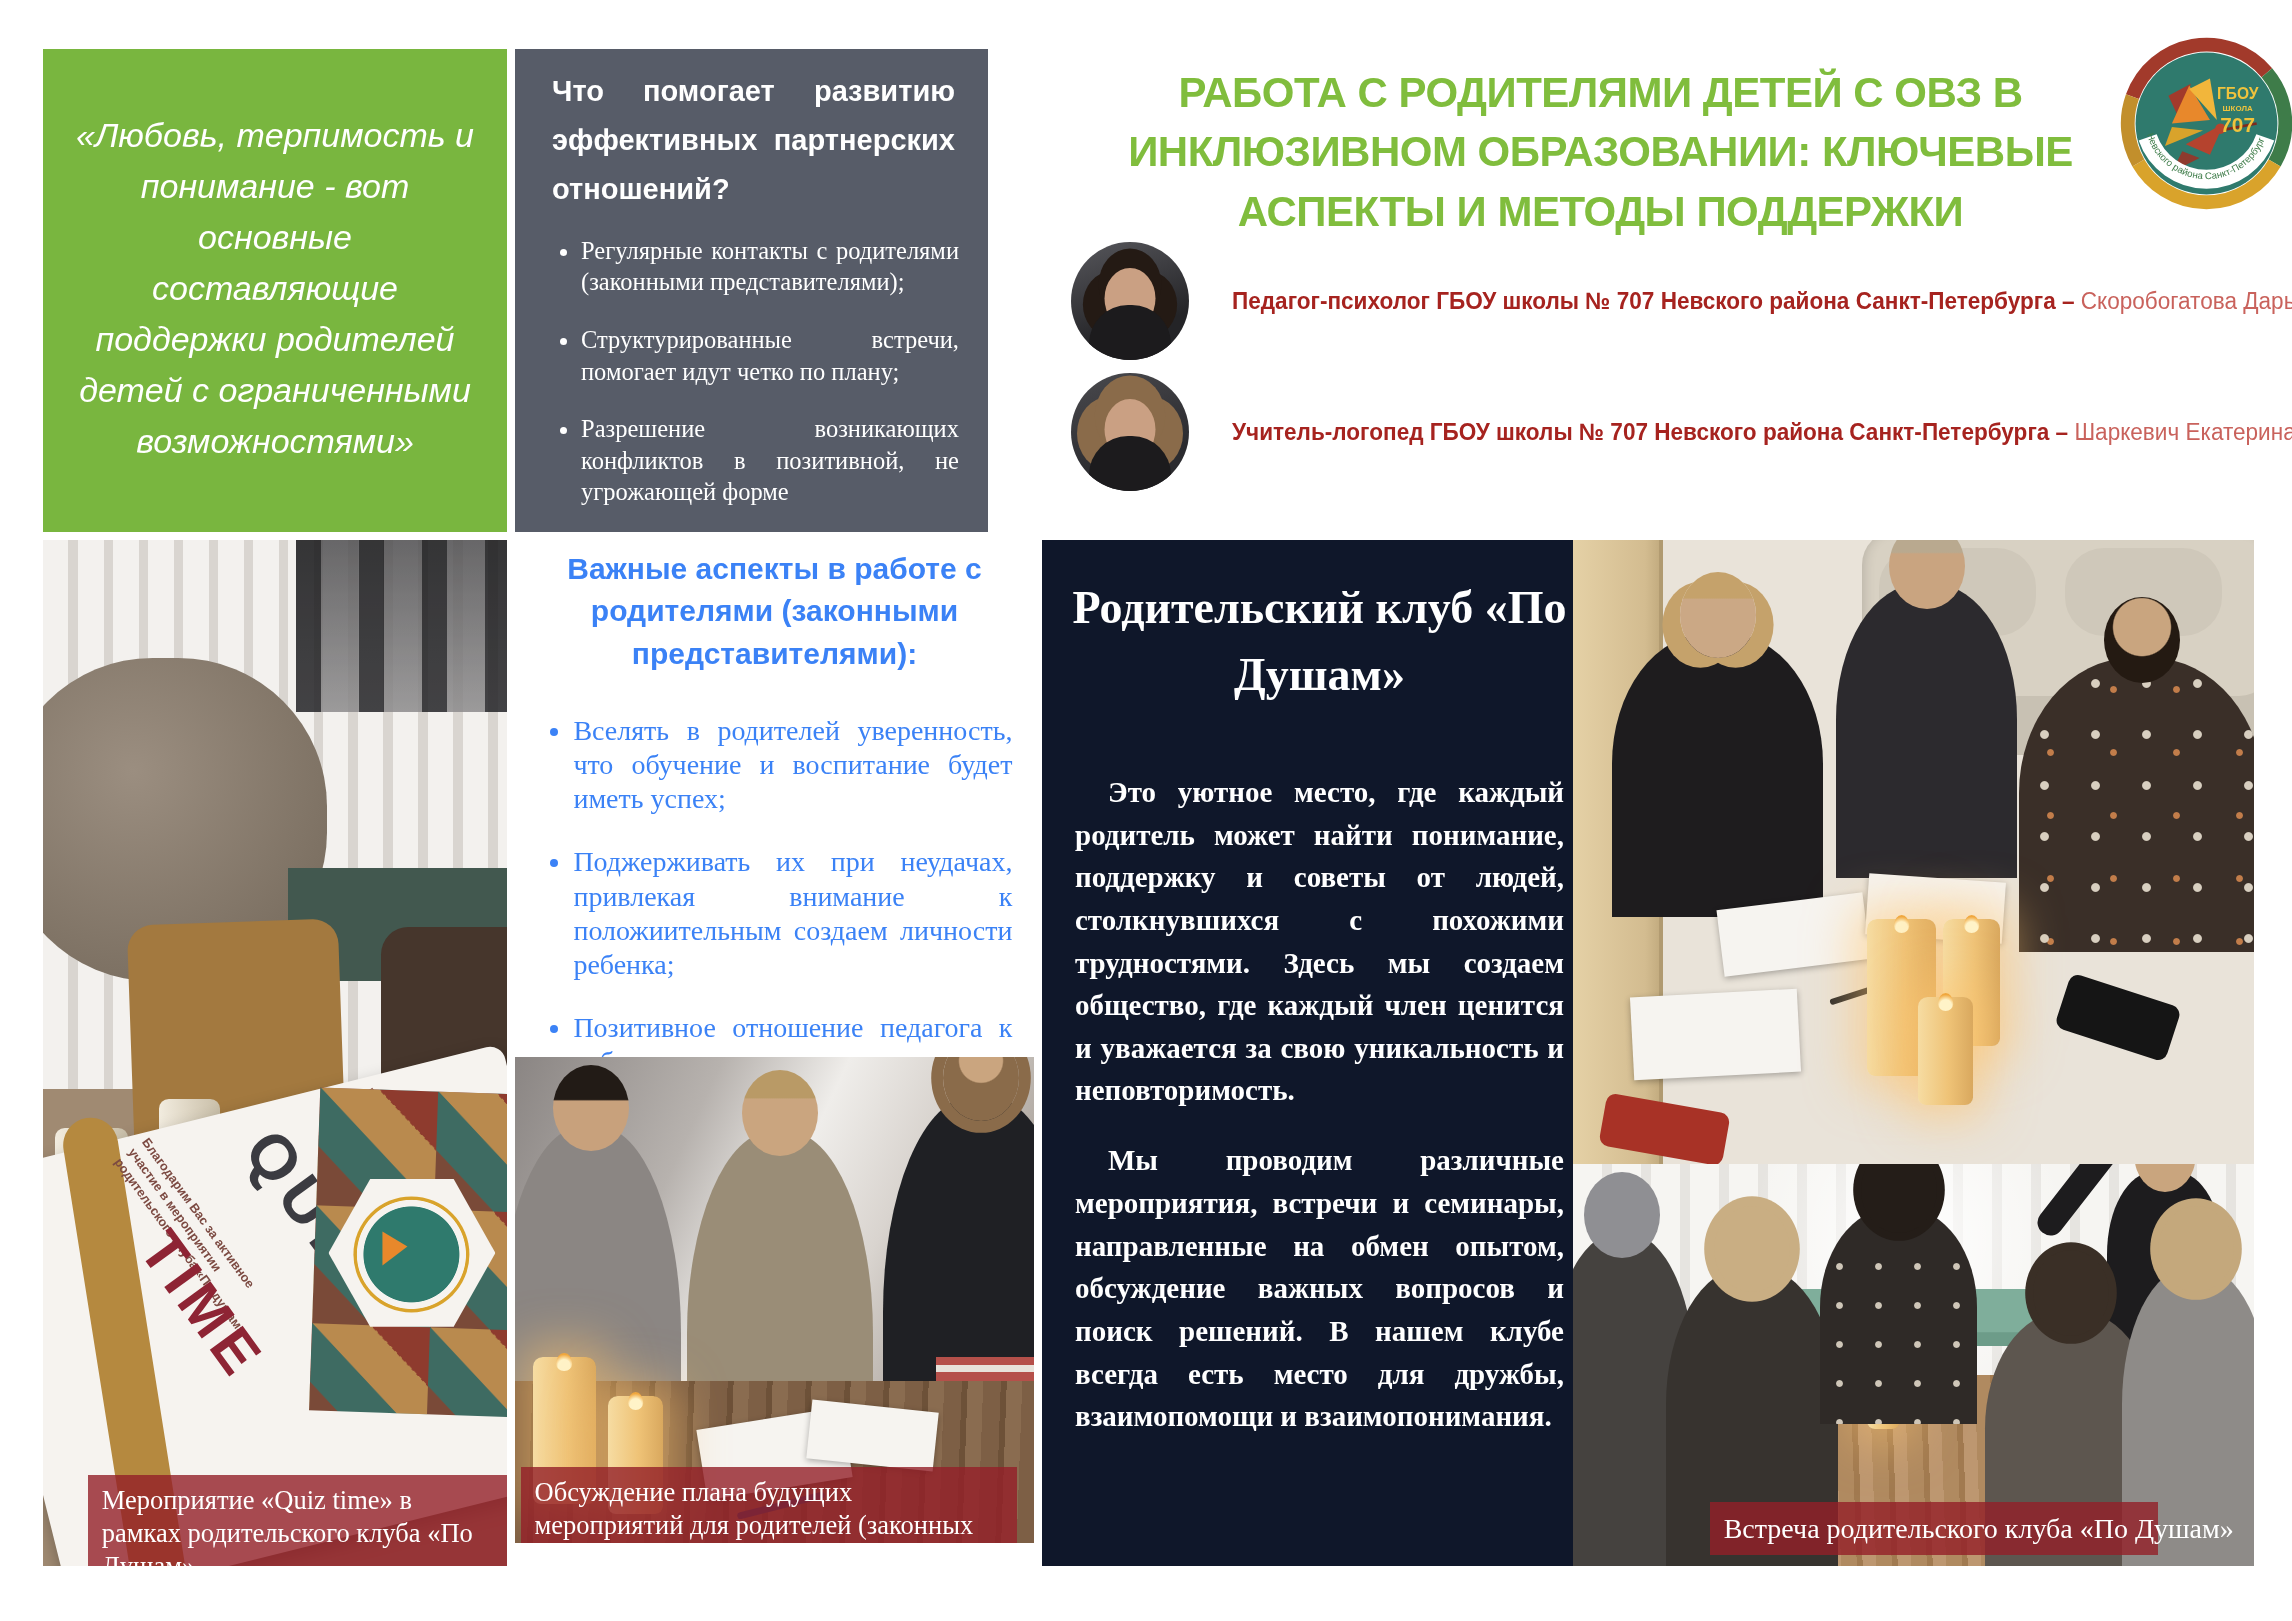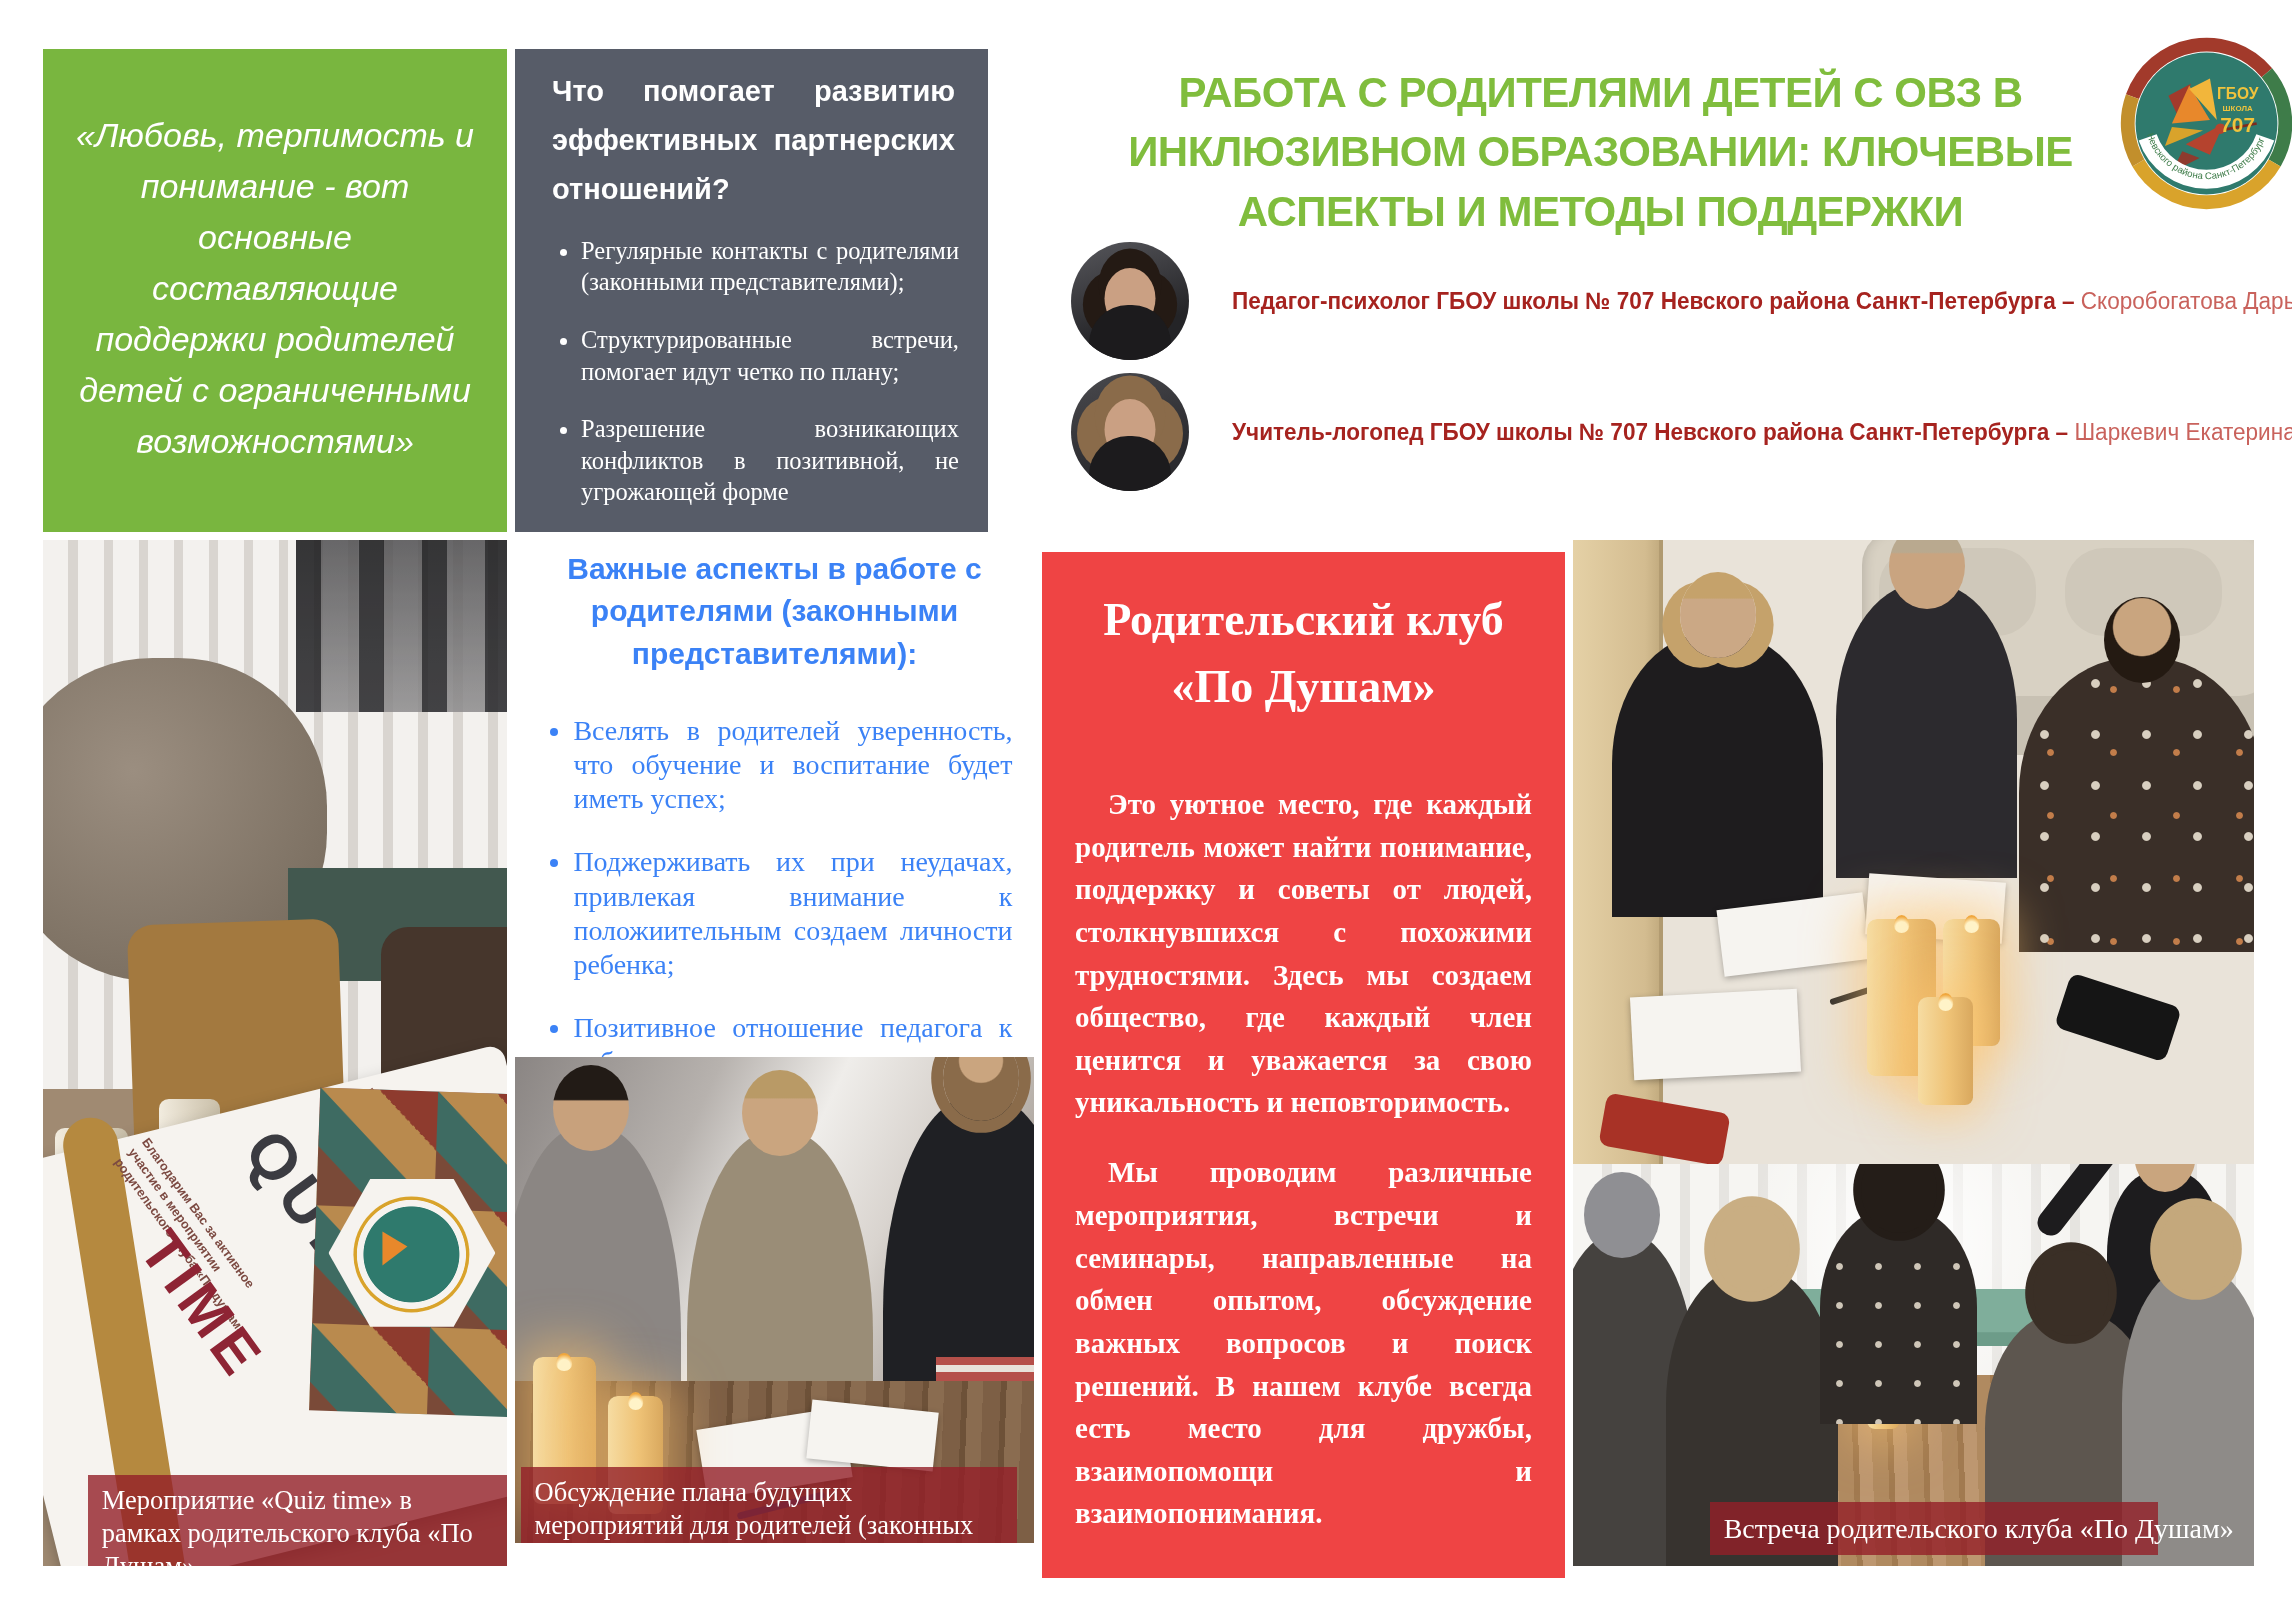--- a/index.html
+++ b/index.html
@@ -48,21 +48,21 @@
   
   .aspects-box{left:515px;top:540px;width:519px;height:514px;background:#ffffff;color:#3b82f6;}
   .aspects-title{position:absolute;left:19.6px;right:19.6px;top:7.8px;
       font-family:"Liberation Sans",sans-serif;font-weight:bold;font-size:30px;
       line-height:1.42;text-align:center;}
   .aspects-list{position:absolute;left:27.4px;right:21.6px;top:174px;margin:0;padding:0 0 0 31px;
       font-size:28px;line-height:1.22;text-align:justify;}
   .aspects-list li{margin-bottom:29px;}
 
   
-  .club-box{left:1042px;top:552px;width:523px;height:1026px;background:#ef4444;color:#fff;}
+  .club-box{left:1042px;top:540px;width:523px;height:1026px;background:#0f172a;color:#fff;padding-left:32px;}
   .club-title{position:absolute;left:19.6px;right:19.6px;top:35px;font-weight:bold;font-size:46px;
       line-height:1.45;text-align:center;}
   .club-body{position:absolute;left:33px;right:33px;top:231px;font-size:29px;line-height:1.47;
       text-align:justify;}
   .club-body p{margin:0 0 27.4px 0;text-indent:33px;font-weight:bold;}
 
   
   .band{position:absolute;background:rgba(148,31,40,.8);color:#fff;font-size:26.5px;line-height:1.25;
       padding:8.8px 13.7px;}
 

